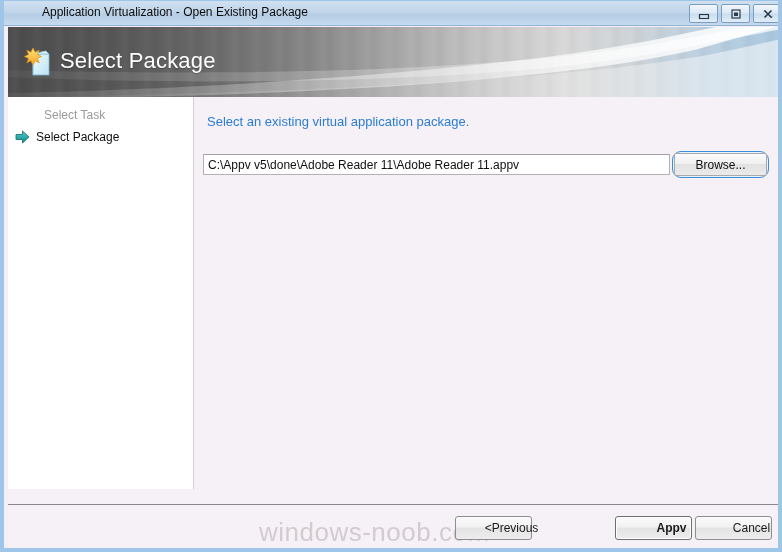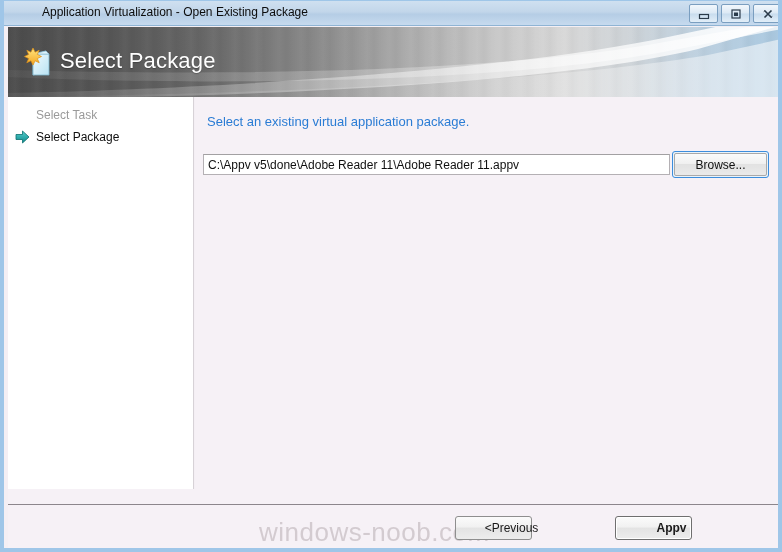--- a/index.html
+++ b/index.html
@@ -132,21 +132,21 @@
     position: absolute;
     left: 0;
     width: 186px;
     height: 20px;
     font-size: 12px;
     display: flex;
     align-items: center;
     box-sizing: border-box;
     padding-left: 28px;
   }
-  .nav-item.done { top: 8px; color: #9a9a9a; }
+  .nav-item.done { top: 8px; color: #9a9a9a; margin-left: 8px; }
   .nav-item.current { top: 30px; color: #101010; }
   .nav-arrow {
     position: absolute;
     left: 7px;
     top: 3px;
     width: 15px;
     height: 14px;
   }
 
   .content {
@@ -182,21 +182,21 @@
     outline: none;
   }
   .browse-btn {
     position: absolute;
     left: 477px;
     top: 54px;
     width: 97px;
     height: 27px;
     box-sizing: border-box;
     border: 1px solid #3c8ddc;
-    border-radius: 3px;
+    border-radius: 9px;
     padding: 1px;
     background: #e9f3fb;
   }
   .browse-btn-inner {
     width: 100%;
     height: 100%;
     box-sizing: border-box;
     border: 1px solid #a9a9a9;
     border-radius: 2px;
     background: linear-gradient(to bottom, #fbfbfb 0%, #f0f0f0 46%, #e2e2e2 50%, #eaeaea 100%);
@@ -380,14 +380,15 @@
 
   <div class="lower-band"></div>
   <div class="footer-sep"></div>
 
   <div class="footer"></div>
 
   <div class="watermark">windows-noob.com</div>
 
   <div class="btn prev">&lt;Previous</div>
   <div class="btn edit">Appv</div>
+  <div class="btn cancel">Cancel</div>
 
 </div>
 
 </body></html>

